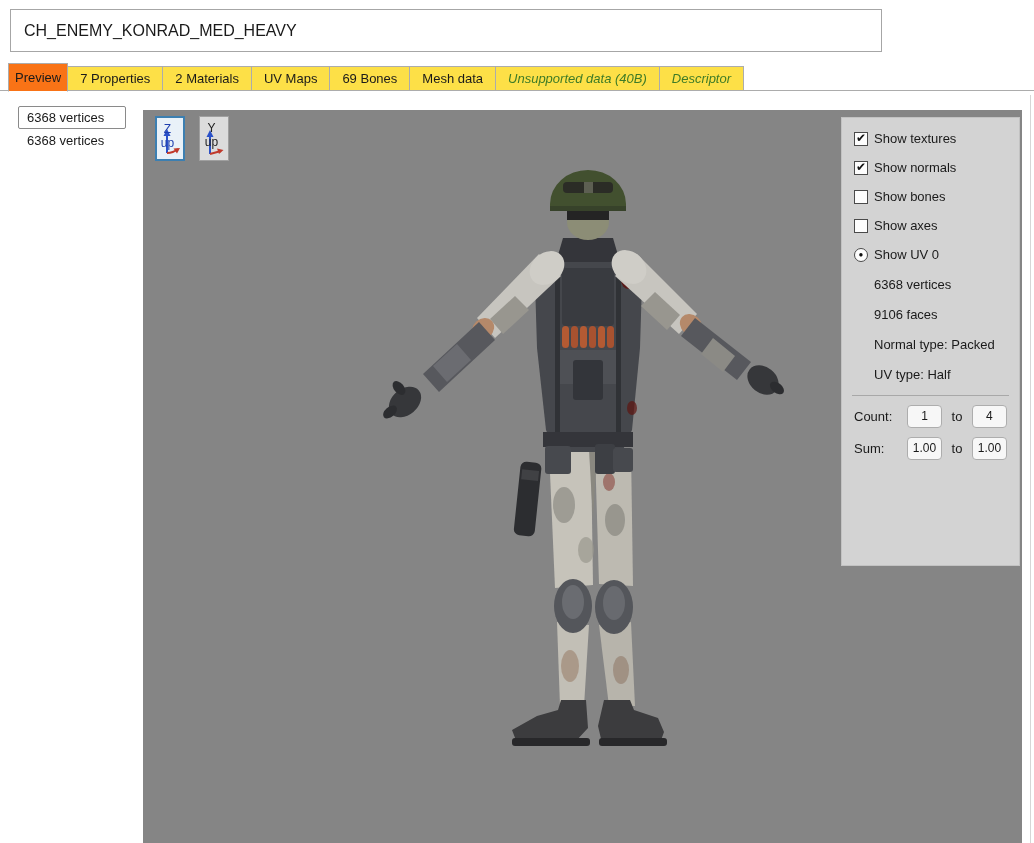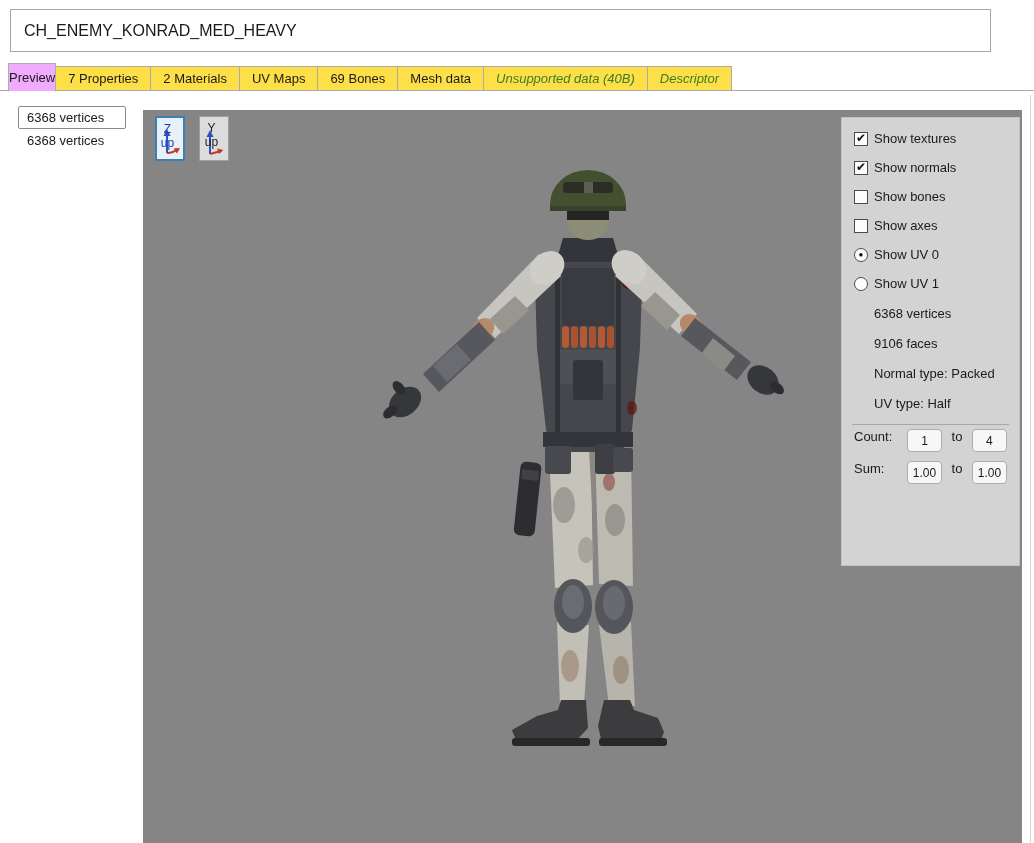--- a/index.html
+++ b/index.html
@@ -1,29 +1,29 @@
 <!DOCTYPE html>
 <html><head>
 <meta charset="utf-8">
 <style>
   * { margin:0; padding:0; box-sizing:border-box; }
   html,body { width:1034px; height:843px; background:#fff; overflow:hidden;
     font-family:"Liberation Sans", sans-serif; color:#1a1a1a; position:relative; }
 
   
-  .title-field { position:absolute; left:10px; top:9px; width:981px; height:43px;
+  .title-field { position:absolute; left:10px; top:9px; width:872px; height:43px;
     border:1px solid #a6a6a6; background:#fff; font-family:inherit; font-size:16px;
     color:#1a1a1a; padding:0 13px; outline:none; }
 
   
   .tabbar { position:absolute; left:8px; top:66px; height:25px; display:flex; z-index:2; }
   .tab { height:25px; padding:0 12px; display:flex; align-items:center; font-size:13px;
     background:#fde047; border:1px solid #acacac; white-space:nowrap; cursor:default; }
   .tab + .tab { margin-left:-1px; }
-  .tab.active { background:#f0abfc; margin-top:-3px; height:29px; padding:0 0;
+  .tab.active { background:#f97316; margin-top:-3px; height:29px; padding:0 6px;
     position:relative; z-index:6; border-bottom:1px solid #fff; }
   .tab.green { color:#3e7b27;font-style:italic; }
   .tab-rule { position:absolute; left:0; top:90px; width:1034px; height:1px;
     background:#acacac; z-index:1; }
   .window-edge-line { position:absolute; right:3px; top:95px; bottom:0; width:1px;
     background:#d6d6d6; }
 
   
   .lod-list { position:absolute; left:18px; top:106px; width:108px; font-size:13px; }
   .lod-item { padding:4px 9px; color:#1a1a1a; white-space:nowrap; }
@@ -52,21 +52,21 @@
   .cb { width:14px; height:14px; border:1px solid #4a4a4a; background:#fdfdfd;
     display:flex; align-items:center; justify-content:center; flex:0 0 auto; }
   .cb .mark { font-size:12px; line-height:1; color:#111; margin-top:-1px; }
   .rb { width:14px; height:14px; border:1px solid #4a4a4a; background:#fdfdfd;
     border-radius:50%; display:flex; align-items:center; justify-content:center; flex:0 0 auto; }
   .rb .mark { font-size:8px; line-height:1; color:#111; }
   .stat-row { height:30px; display:flex; align-items:center; padding-left:32px; }
   .panel-divider { border-top:1px solid #a8a8a8; margin:6px 10px 4px 10px; }
   .weights-title { text-align:center; height:22px; display:flex; align-items:center;
     justify-content:center; }
-  .weights-row { display:flex; height:32px; padding:0 12px; gap:8px; }
+  .weights-row { display:flex; align-items:center; height:32px; padding:0 12px; gap:8px; }
   .weights-row .wlabel { width:46px; }
   .wfield { width:36px; height:23px; border:1px solid #adadad; border-radius:4px;
     background:#f7f7f7; display:flex; align-items:center; justify-content:center;
     font-size:12px; cursor:text; }
   .wto { width:14px; text-align:center; }
 </style>
 </head>
 <body>
 
 <input class="title-field" value="CH_ENEMY_KONRAD_MED_HEAVY" style="">
@@ -221,26 +221,20 @@
         </span>
       <span>Show axes</span>
     </label>
 
     <label class="opt-row">
       <span class="rb">
           <span class="mark">●</span>
         </span>
       <span>Show UV 0</span>
     </label>
-    <label class="opt-row">
-      <span class="rb">
-          <span class="mark"></span>
-        </span>
-      <span>Show UV 1</span>
-    </label>
 
     <div class="stat-row">6368 vertices</div>
     <div class="stat-row">9106 faces</div>
     <div class="stat-row">Normal type: Packed</div>
     <div class="stat-row">UV type: Half</div>
 
     <div class="panel-divider"></div>
 
 
     <div class="weights-row">

